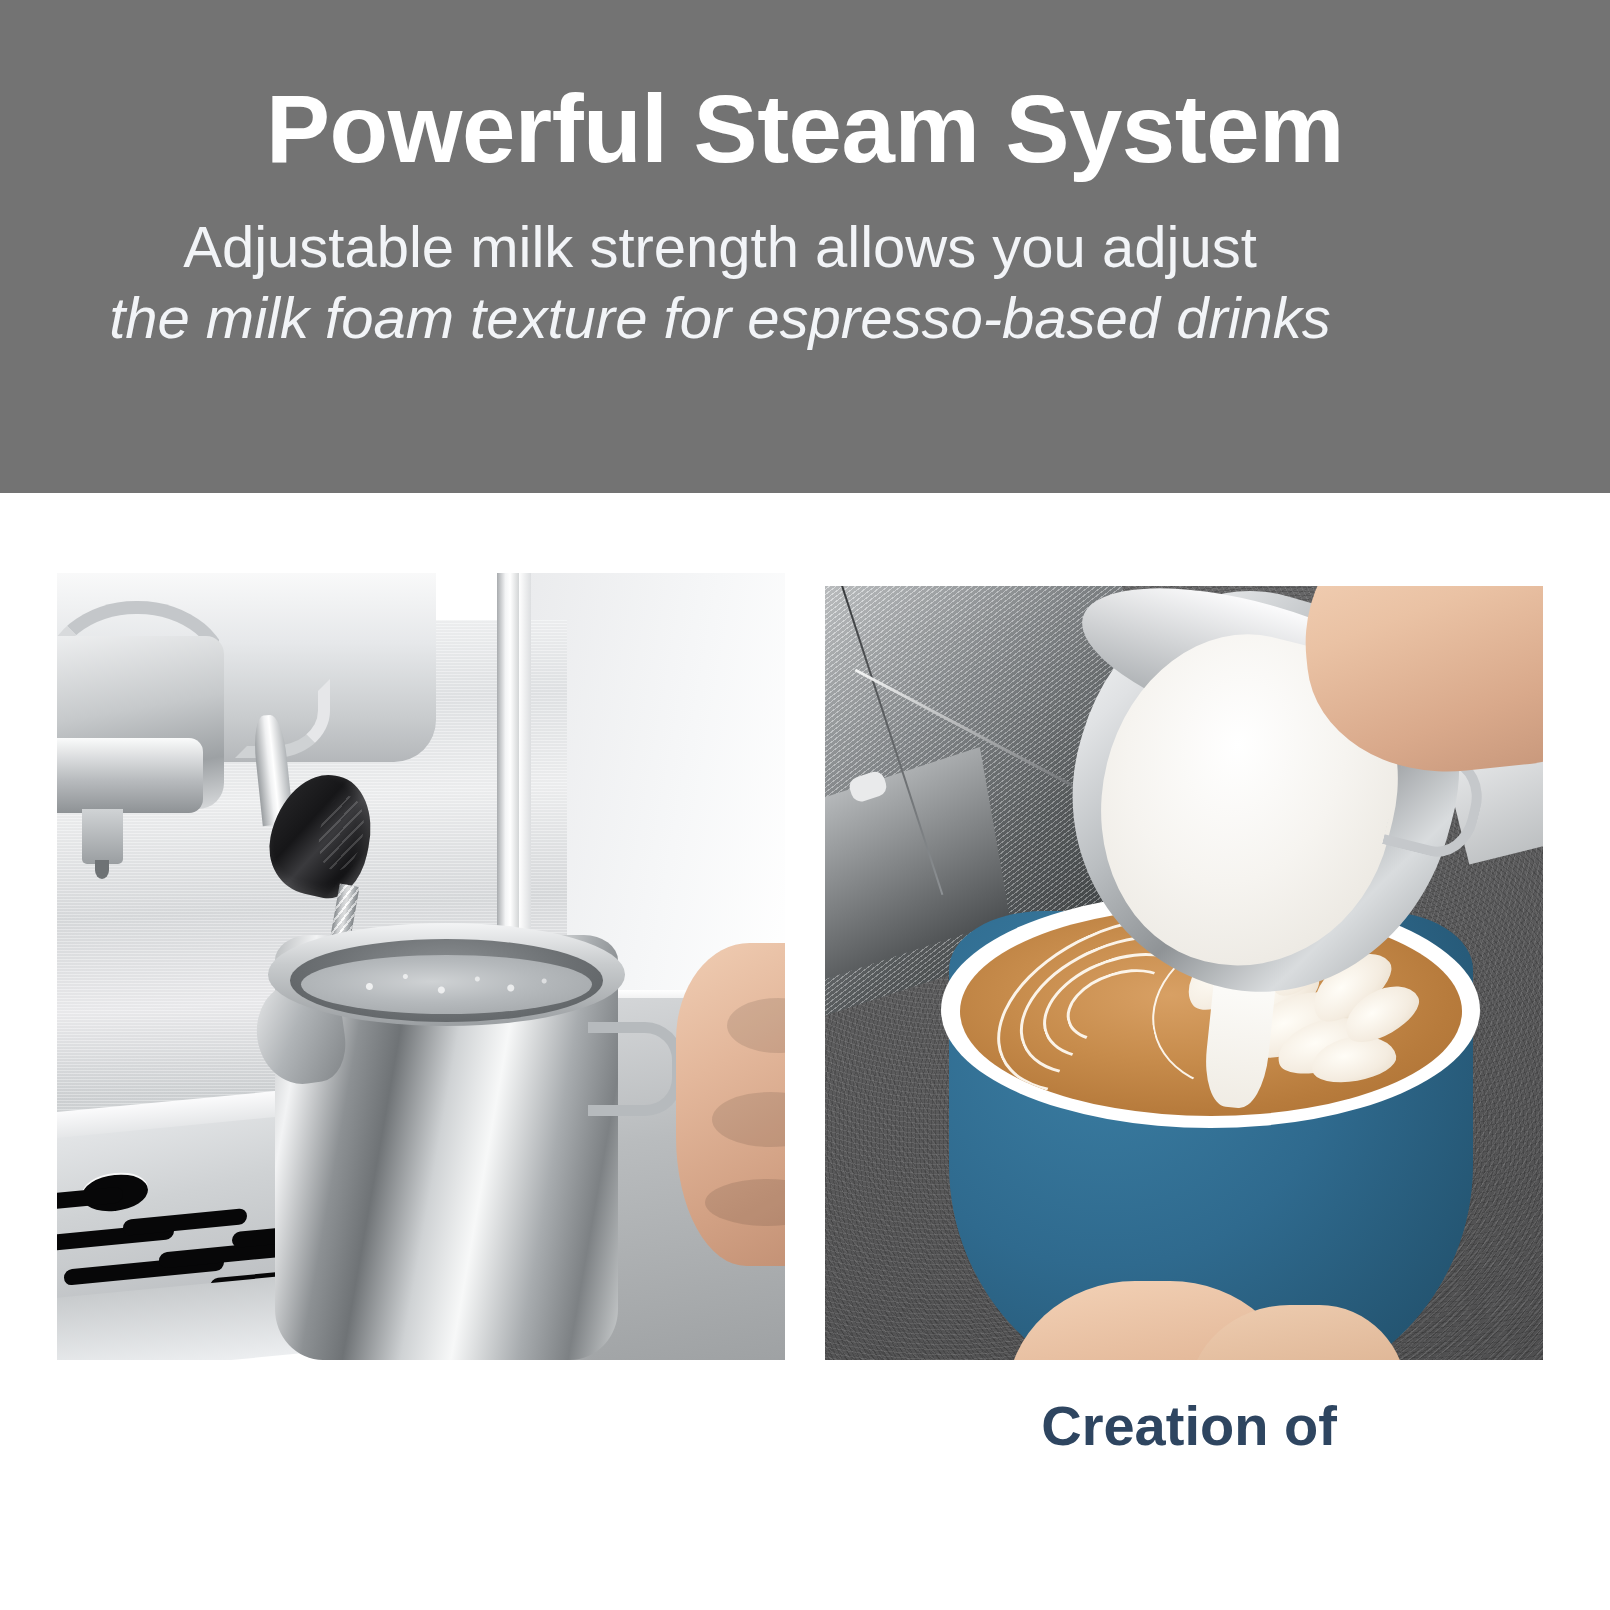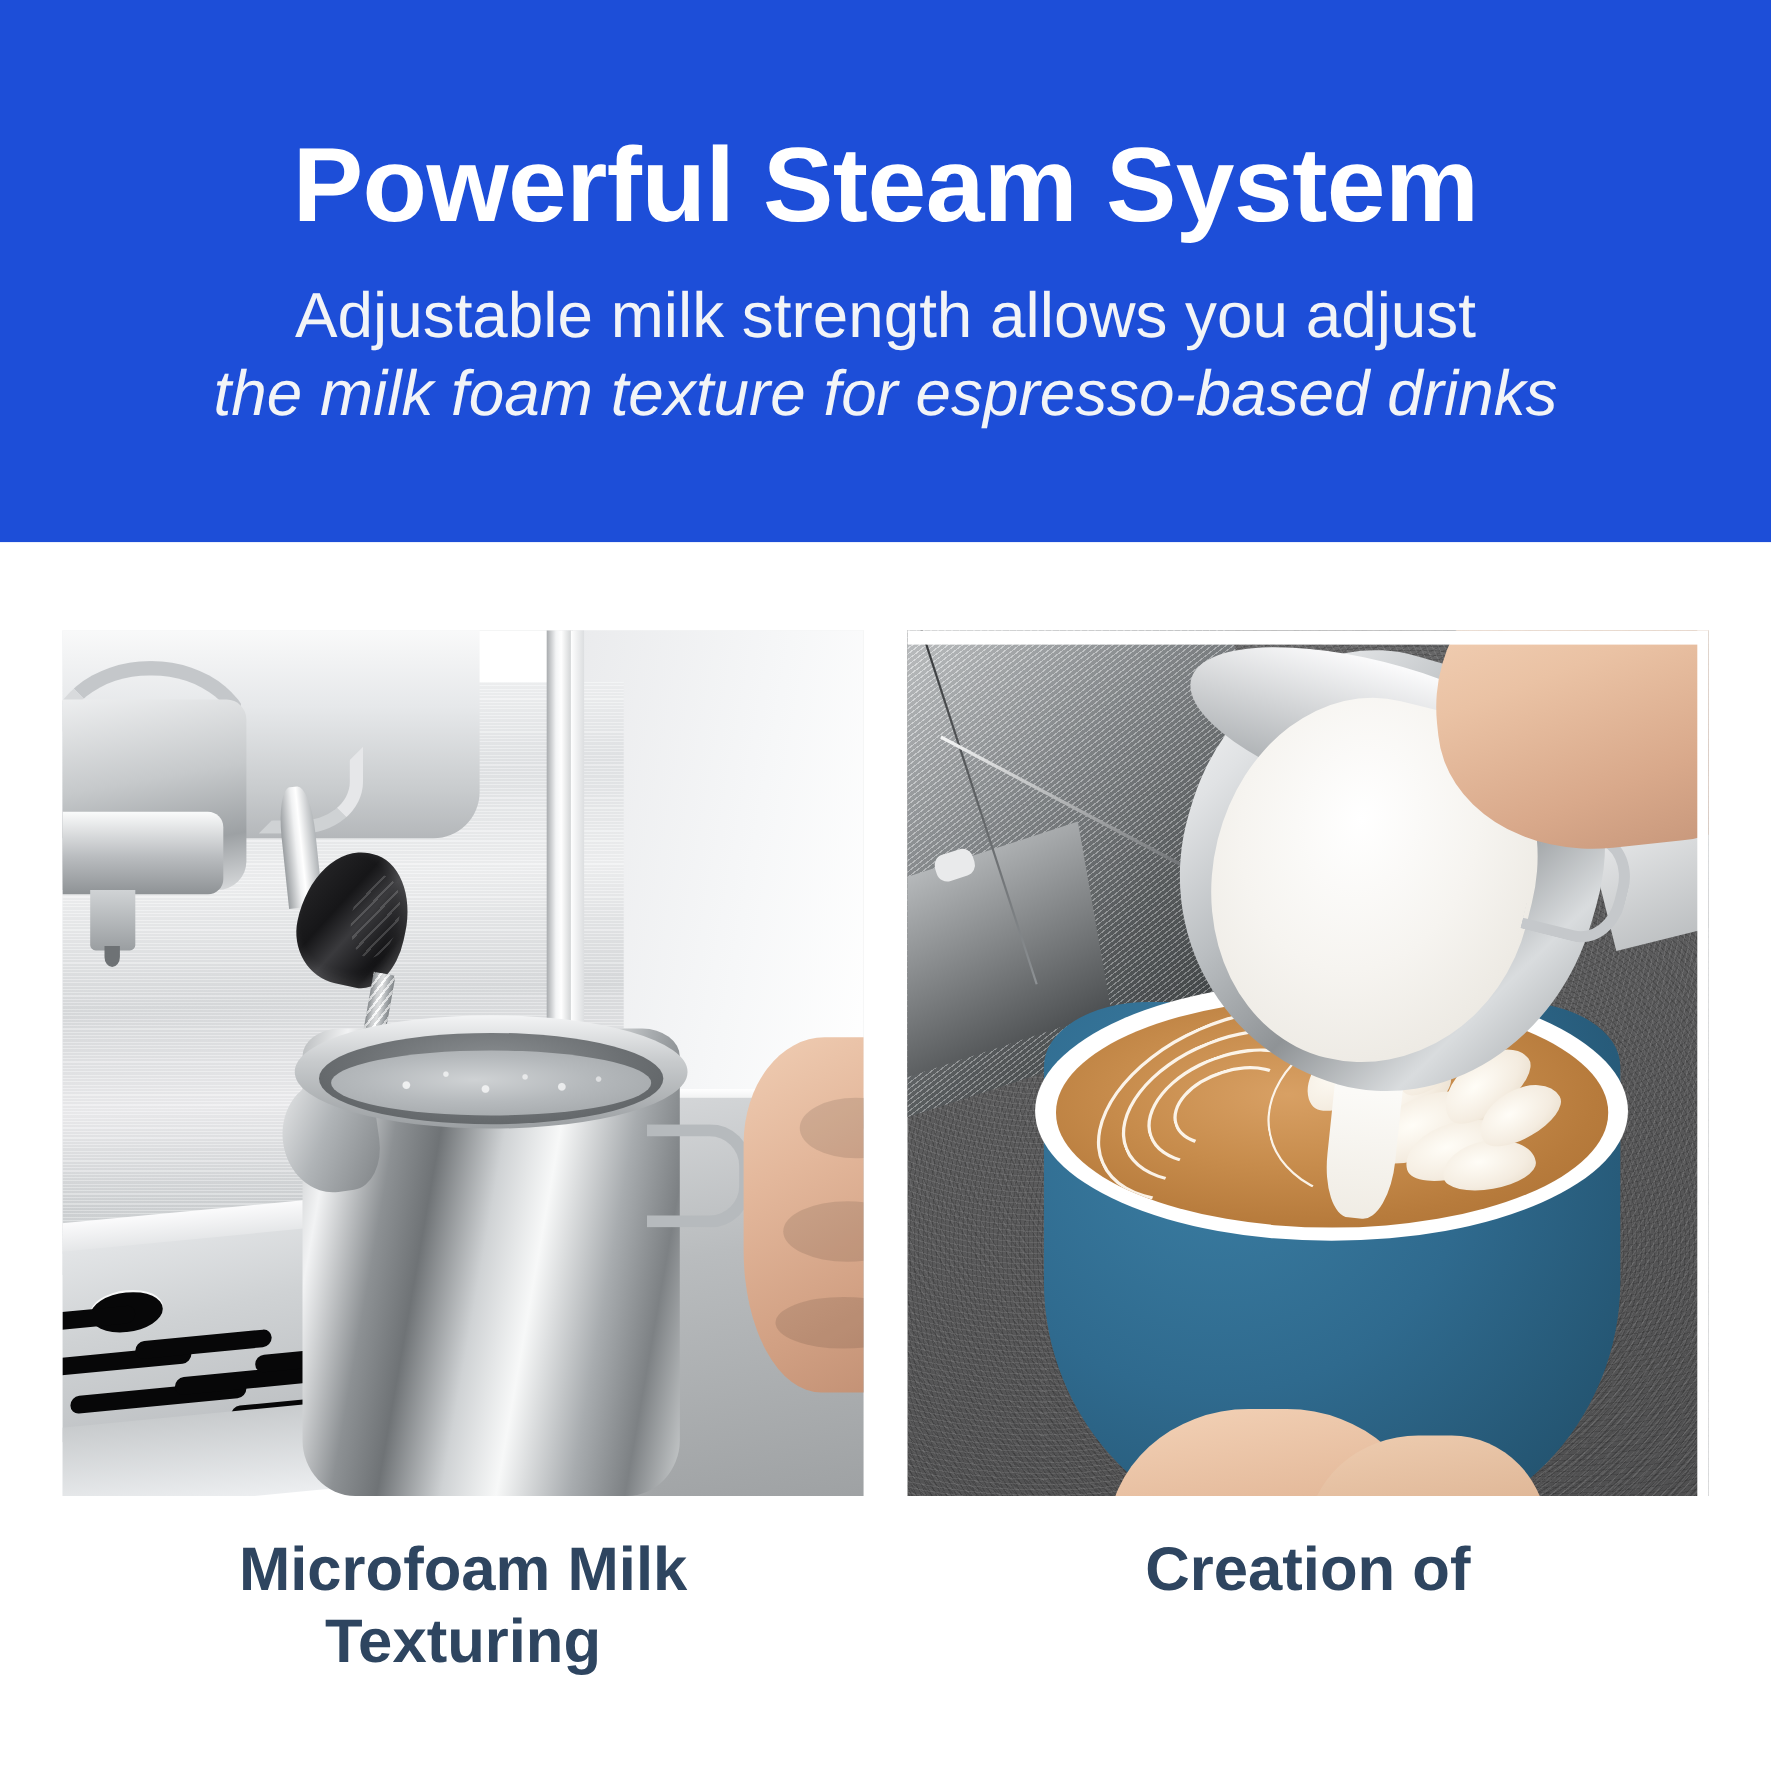--- a/index.html
+++ b/index.html
@@ -6,24 +6,24 @@
   html,body { width:1610px; height:1610px; overflow:hidden; }
   body {
     background:#ffffff;
     font-family:"Liberation Sans", sans-serif;
     -webkit-font-smoothing:antialiased;
   }
 
   
   .header-band{
     position:absolute; left:0; top:0; width:1610px; height:493px;
-    background:#1d4ed8;
+    background:#737373;
     display:flex; flex-direction:column;
-    align-items:center; justify-content:flex-start;
-    padding-top:120px;
+    justify-content:flex-start;
+    padding-top:80px;
   }
   .headline{
     color:#ffffff;
     font-size:96px;
     font-weight:700;
     letter-spacing:-0.5px;
     line-height:1.02;
     text-align:center;
     white-space:nowrap;
   }
@@ -466,24 +466,20 @@
       <div class="L-pitcher-inner"></div>
       <div class="L-foam"></div>
       <div class="L-handle"></div>
       <div class="L-hand"></div>
       <div class="L-finger" style="left:92%;top:54%;width:14%;height:7%;"></div>
       <div class="L-finger" style="left:90%;top:66%;width:16%;height:7%;"></div>
       <div class="L-finger" style="left:89%;top:77%;width:17%;height:6%;"></div>
     </div>
   </div>
 
-  <div class="caption caption-left">
-    <span>Microfoam Milk</span>
-    <span class="l2">Texturing</span>
-  </div>
 
   <div class="panel panel-right">
     <div class="photoR">
       <div class="R-counter"></div>
       <div class="R-machine"></div>
       <div class="R-machine-edge"></div>
       <div class="R-machine-seam"></div>
       <div class="R-machine-seam2"></div>
       <div class="R-machine-slot"></div>
       <div class="R-bar"></div>

